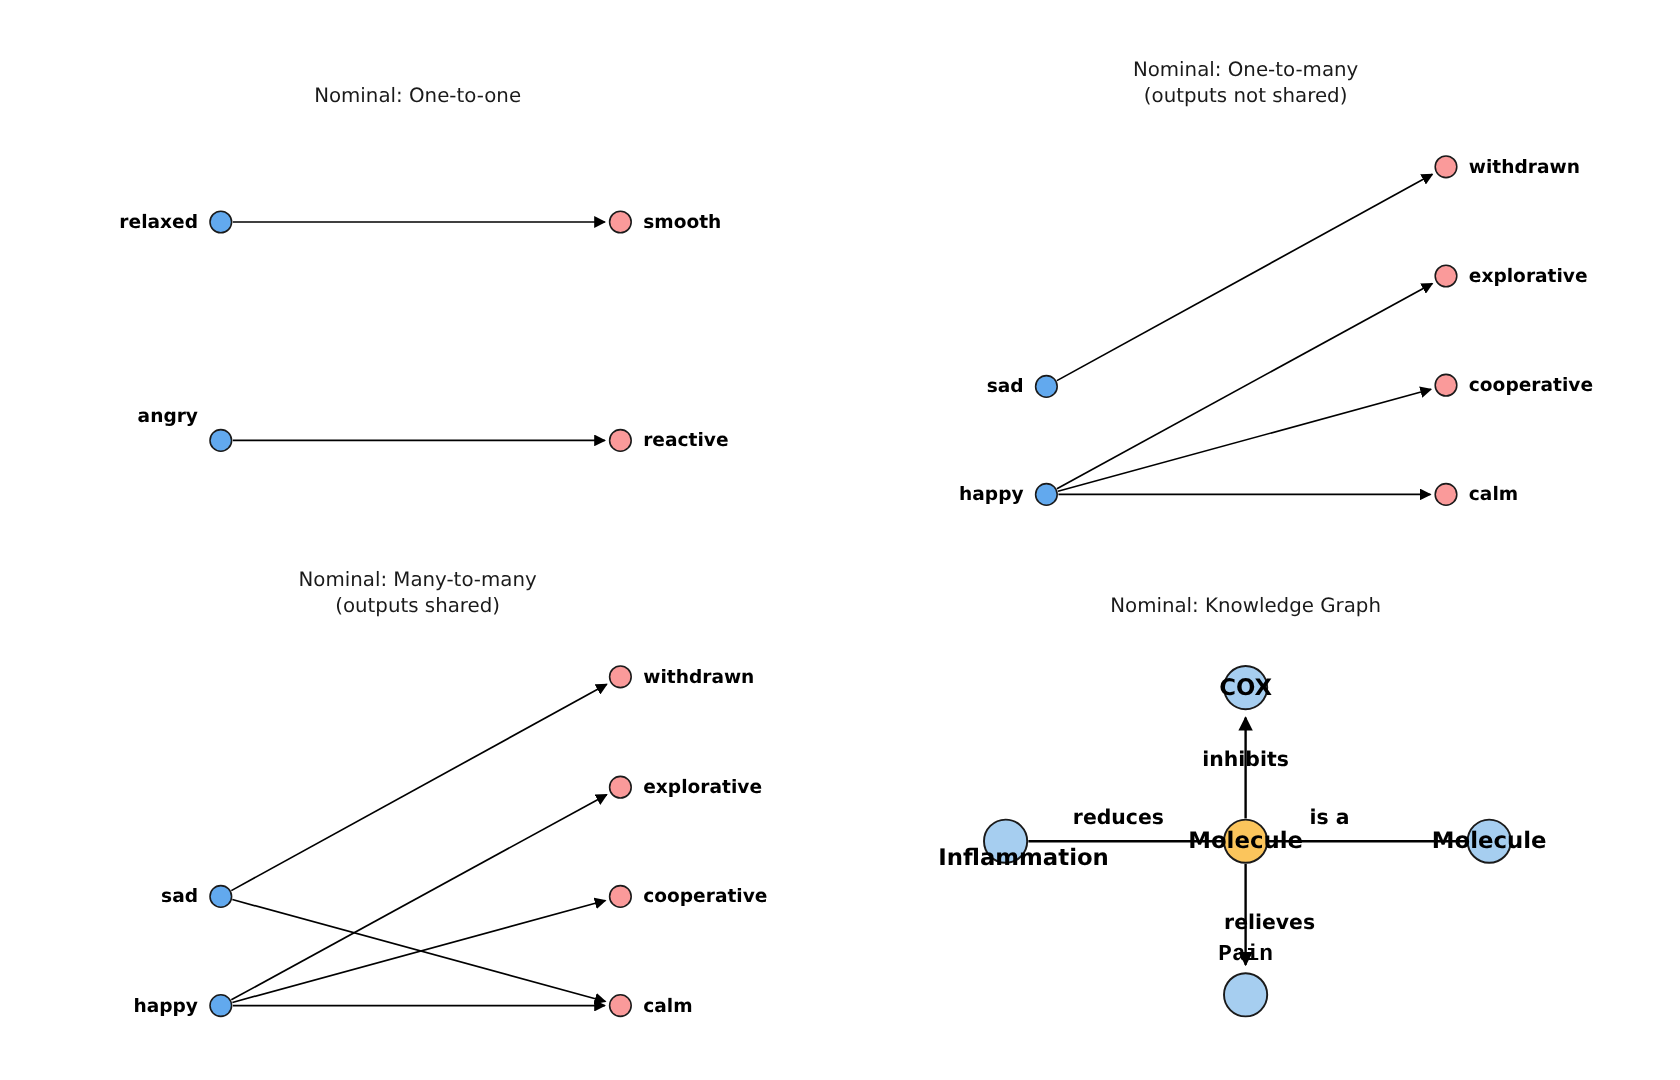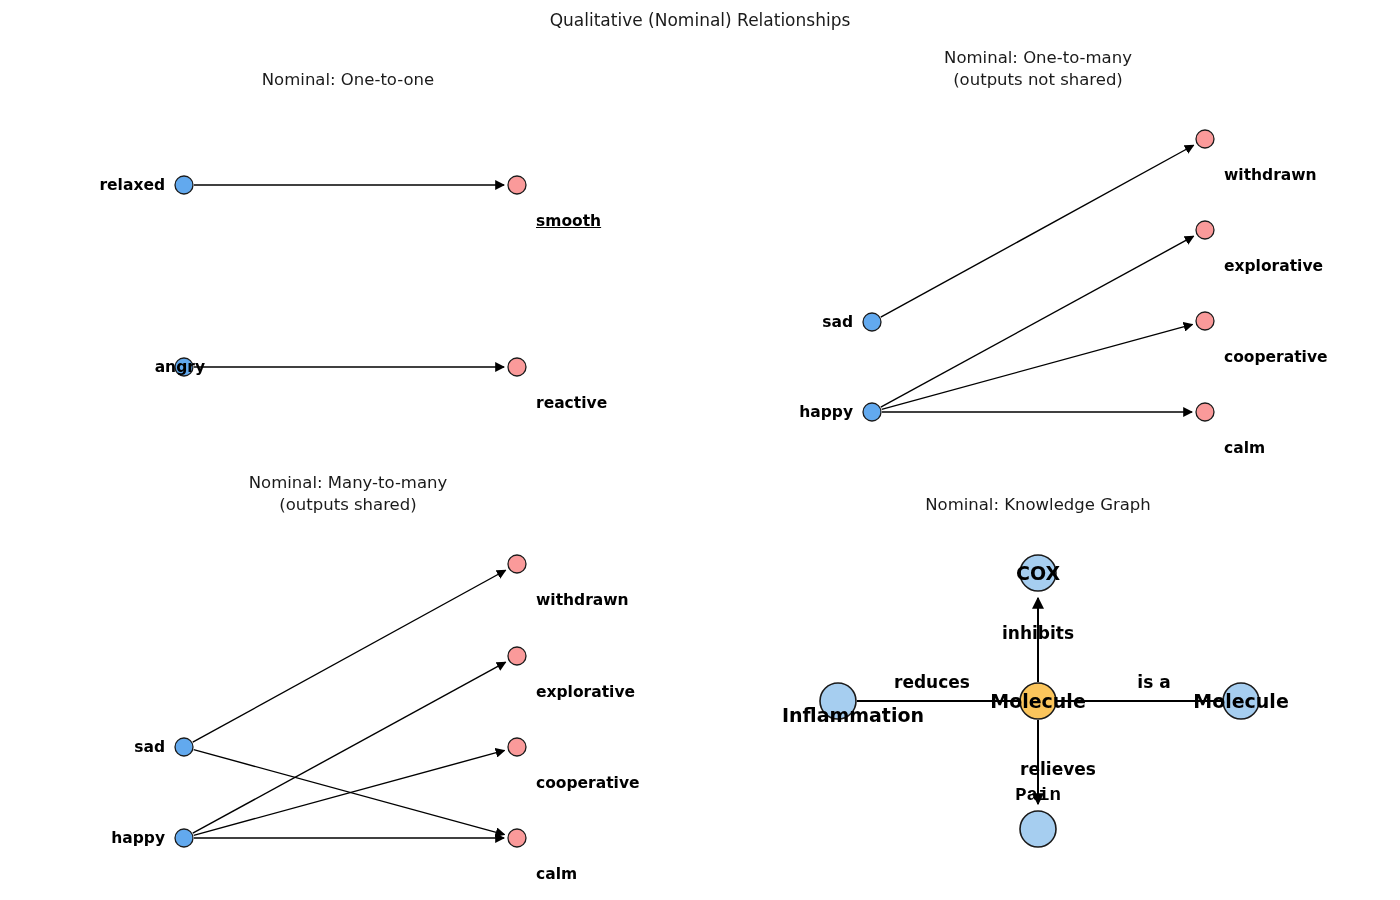--- a/index.html
+++ b/index.html
@@ -44,21 +44,21 @@
     white-space: pre-line;
   }
   .node-label {
     position: absolute;
     font-size: 15.5px;
     font-weight: bold;
     color: #000000;
     white-space: nowrap;
     transform: translateY(-50%);
   }
-  .node-label.right { text-align: center; margin-top: 36px; }
+  .node-label.right { text-align: center; }
   .node-label.left  { text-align: right; transform: translate(-100%, -50%); }
   .kg-label {
     position: absolute;
     font-size: 19px;
     font-weight: bold;
     color: #000000;
     white-space: nowrap;
     transform: translate(-50%, -50%);
   }
   .edge-label {
@@ -68,21 +68,20 @@
     color: #000000;
     white-space: nowrap;
     transform: translate(-50%, -50%);
   }
 </style>
 </head>
 <body>
 
 <div id="canvas">
 
-  <div class="suptitle">Qualitative (Nominal) Relationships</div>
 
   <svg class="layer" id="edges-svg" viewBox="0 0 1400 900">
     <defs>
       <marker id="arrowhead" viewBox="0 0 10 10" refX="9" refY="5" markerWidth="7" markerHeight="7" orient="auto-start-reverse">
         <path d="M 0 0 L 10 5 L 0 10 z" fill="#000000"></path>
       </marker>
       <marker id="arrowhead-kg" viewBox="0 0 10 10" refX="9" refY="5" markerWidth="6" markerHeight="6" orient="auto-start-reverse">
         <path d="M 0 0 L 10 5 L 0 10 z" fill="#000000"></path>
       </marker>
     </defs>
@@ -127,22 +126,22 @@
         <circle cx="1038" cy="573" r="18" fill="#A6CEF0" stroke="#1a1a1a" stroke-width="1.6"></circle>
         <circle cx="1038" cy="829" r="18" fill="#A6CEF0" stroke="#1a1a1a" stroke-width="1.6"></circle>
         <circle cx="838" cy="701" r="18" fill="#A6CEF0" stroke="#1a1a1a" stroke-width="1.6"></circle>
         <circle cx="1241" cy="701" r="18" fill="#A6CEF0" stroke="#1a1a1a" stroke-width="1.6"></circle>
       </g>
   </svg>
 
   <div id="labels-layer">
       <div class="subtitle" style="left: 0px; width: 1400px; top: 69px; text-align: center; transform: translateX(-352px);">Nominal: One-to-one</div>
       <div class="node-label left" style="left: 165px; top: 185px; padding-left: 22px;">relaxed</div>
-      <div class="node-label left" style="left: 165px; top: 367px; margin-left: 40px;">angry</div>
-      <div class="node-label right" style="left: 536px; top: 185px; text-decoration: underline;">smooth</div>
+      <div class="node-label left" style="left: 165px; top: 347px;">angry</div>
+      <div class="node-label right" style="left: 536px; top: 185px;">smooth</div>
       <div class="node-label right" style="left: 536px; top: 367px;">reactive</div>
       <div class="subtitle" style="left: 0px; width: 1400px; top: 47px; text-align: center; transform: translateX(338px);">Nominal: One-to-many
 (outputs not shared)</div>
       <div class="node-label left" style="left: 853px; top: 322px;">sad</div>
       <div class="node-label left" style="left: 853px; top: 412px;">happy</div>
       <div class="node-label right" style="left: 1224px; top: 139px;">withdrawn</div>
       <div class="node-label right" style="left: 1224px; top: 230px;">explorative</div>
       <div class="node-label right" style="left: 1224px; top: 321px;">cooperative</div>
       <div class="node-label right" style="left: 1224px; top: 412px;">calm</div>
       <div class="subtitle" style="left: 0px; width: 1400px; top: 472px; text-align: center; transform: translateX(-352px);">Nominal: Many-to-many
@@ -150,21 +149,21 @@
       <div class="node-label left" style="left: 165px; top: 747px;">sad</div>
       <div class="node-label left" style="left: 165px; top: 838px;">happy</div>
       <div class="node-label right" style="left: 536px; top: 564px;">withdrawn</div>
       <div class="node-label right" style="left: 536px; top: 656px;">explorative</div>
       <div class="node-label right" style="left: 536px; top: 747px;">cooperative</div>
       <div class="node-label right" style="left: 536px; top: 838px;">calm</div>
       <div class="subtitle" style="left: 0px; width: 1400px; top: 494px; text-align: center; transform: translateX(338px);">Nominal: Knowledge Graph</div>
       <div class="edge-label" style="left: 1038px; top: 633px;">inhibits</div>
       <div class="edge-label" style="left: 1038px; top: 769px; margin-left: 20px;">relieves</div>
       <div class="edge-label" style="left: 932px; top: 682px;">reduces</div>
-      <div class="edge-label" style="left: 1154px; top: 682px;">is a</div>
+      <div class="edge-label" style="left: 1108px; top: 682px;">is a</div>
       <div class="kg-label" style="left: 1038px; top: 701px;">Molecule</div>
       <div class="kg-label" style="left: 1038px; top: 573px;">COX</div>
       <div class="kg-label" style="left: 1038px; top: 795px; font-family: Liberation Mono, monospace;">Pain</div>
       <div class="kg-label" style="left: 838px; top: 715px; margin-left: 15px;">Inflammation</div>
       <div class="kg-label" style="left: 1241px; top: 701px;">Molecule</div>
     </div>
 
 </div>
 
 </body></html>

